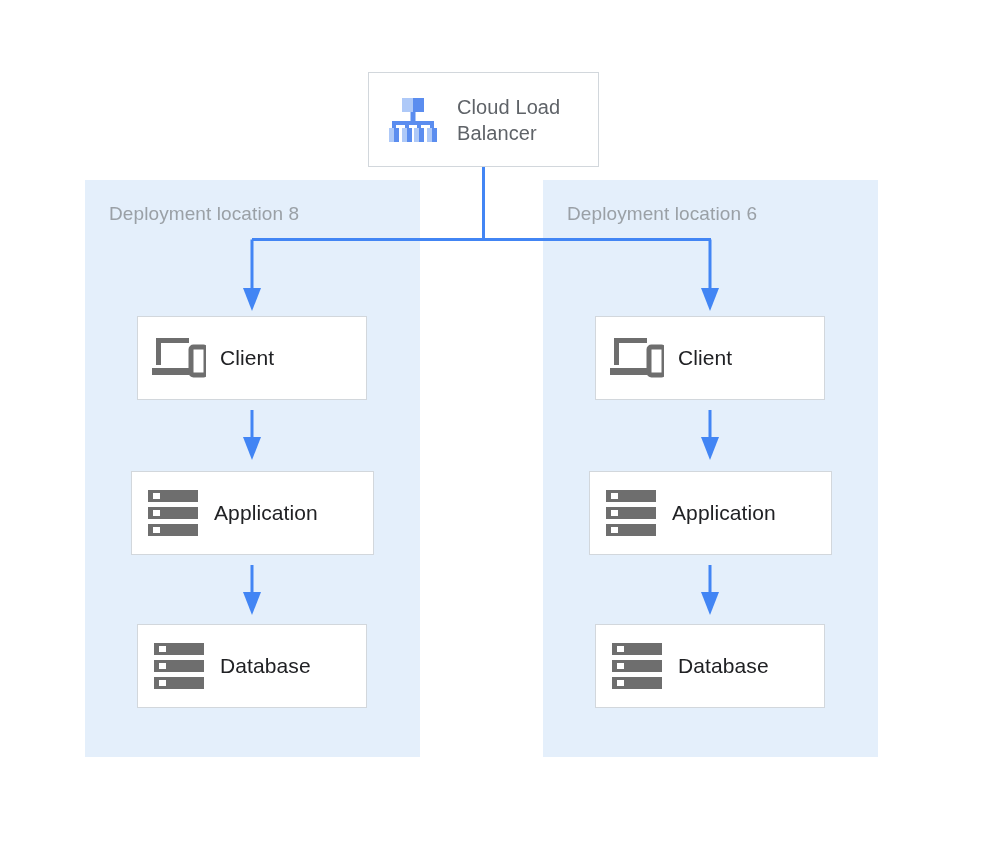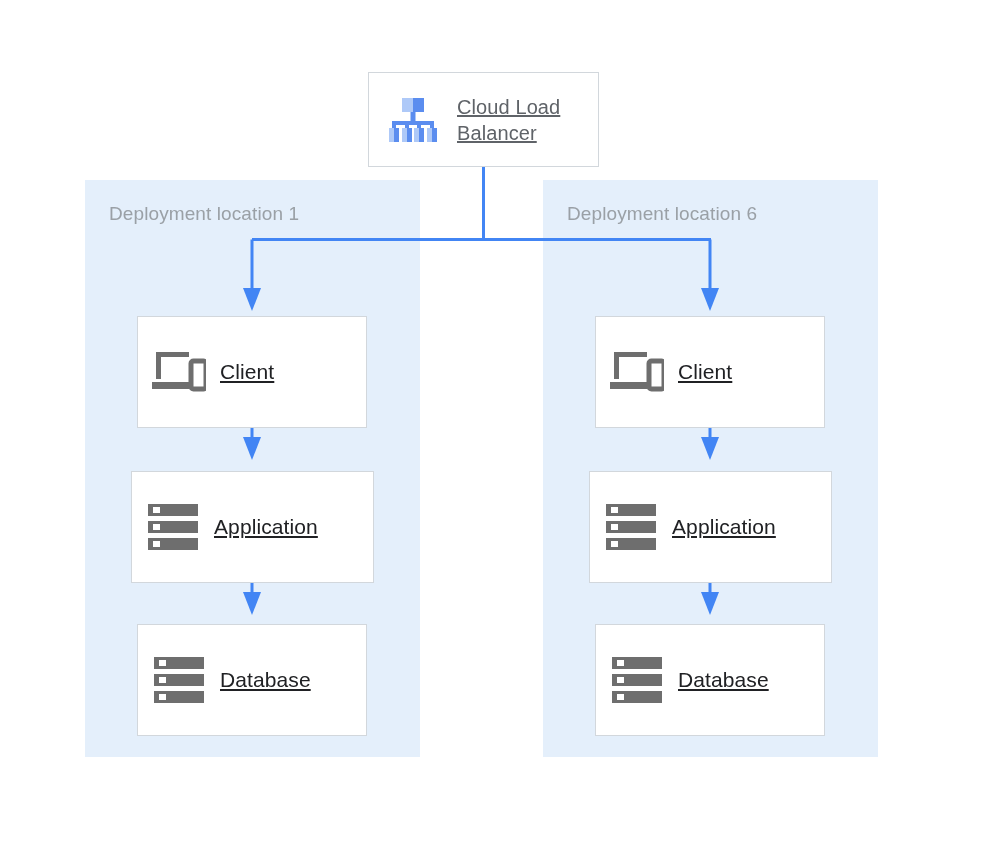--- a/index.html
+++ b/index.html
@@ -37,40 +37,39 @@
     letter-spacing: 0.1px;
     white-space: nowrap;
   }
   #zone-label-1 { left: 109px; }
   #zone-label-2 { left: 567px; }
 
   
   .node {
     position: absolute;
     width: 230px;
-    height: 112px;
+    height: 84px;
     background: #ffffff;
     border: 1px solid #d2d7dc;
     box-sizing: border-box;
     display: flex;
     align-items: center;
   }
   .node .icon-slot {
     width: 82px;
     min-width: 82px;
     display: flex;
     align-items: center;
     justify-content: center;
   }
   .node .node-label {
     font-size: 21px;
     color: #202124;
     letter-spacing: 0.1px;
     white-space: nowrap;
-    text-decoration: underline;
   }
 
   
   #node-lb {
     left: 368px;
     top: 72px;
     width: 231px;
     height: 95px;
   }
   #node-lb .icon-slot { width: 88px; min-width: 88px; }
@@ -101,21 +100,21 @@
   }
 </style>
 </head>
 <body>
 
 <div id="canvas">
 
   <div class="zone" id="zone-1"></div>
   <div class="zone" id="zone-2"></div>
 
-  <div class="zone-label" id="zone-label-1">Deployment location 1</div>
+  <div class="zone-label" id="zone-label-1">Deployment location 8</div>
   <div class="zone-label" id="zone-label-2">Deployment location 6</div>
 
   <svg id="connectors" viewBox="0 0 996 856" xmlns="http://www.w3.org/2000/svg">
     <g stroke="#4285f4" stroke-width="3" fill="none">
 
       <path d="M483.5 167 L483.5 239.5"></path>
 
       <path d="M252 239.5 L711 239.5"></path>
 
       <path d="M252 239.5 L252 288"></path>

